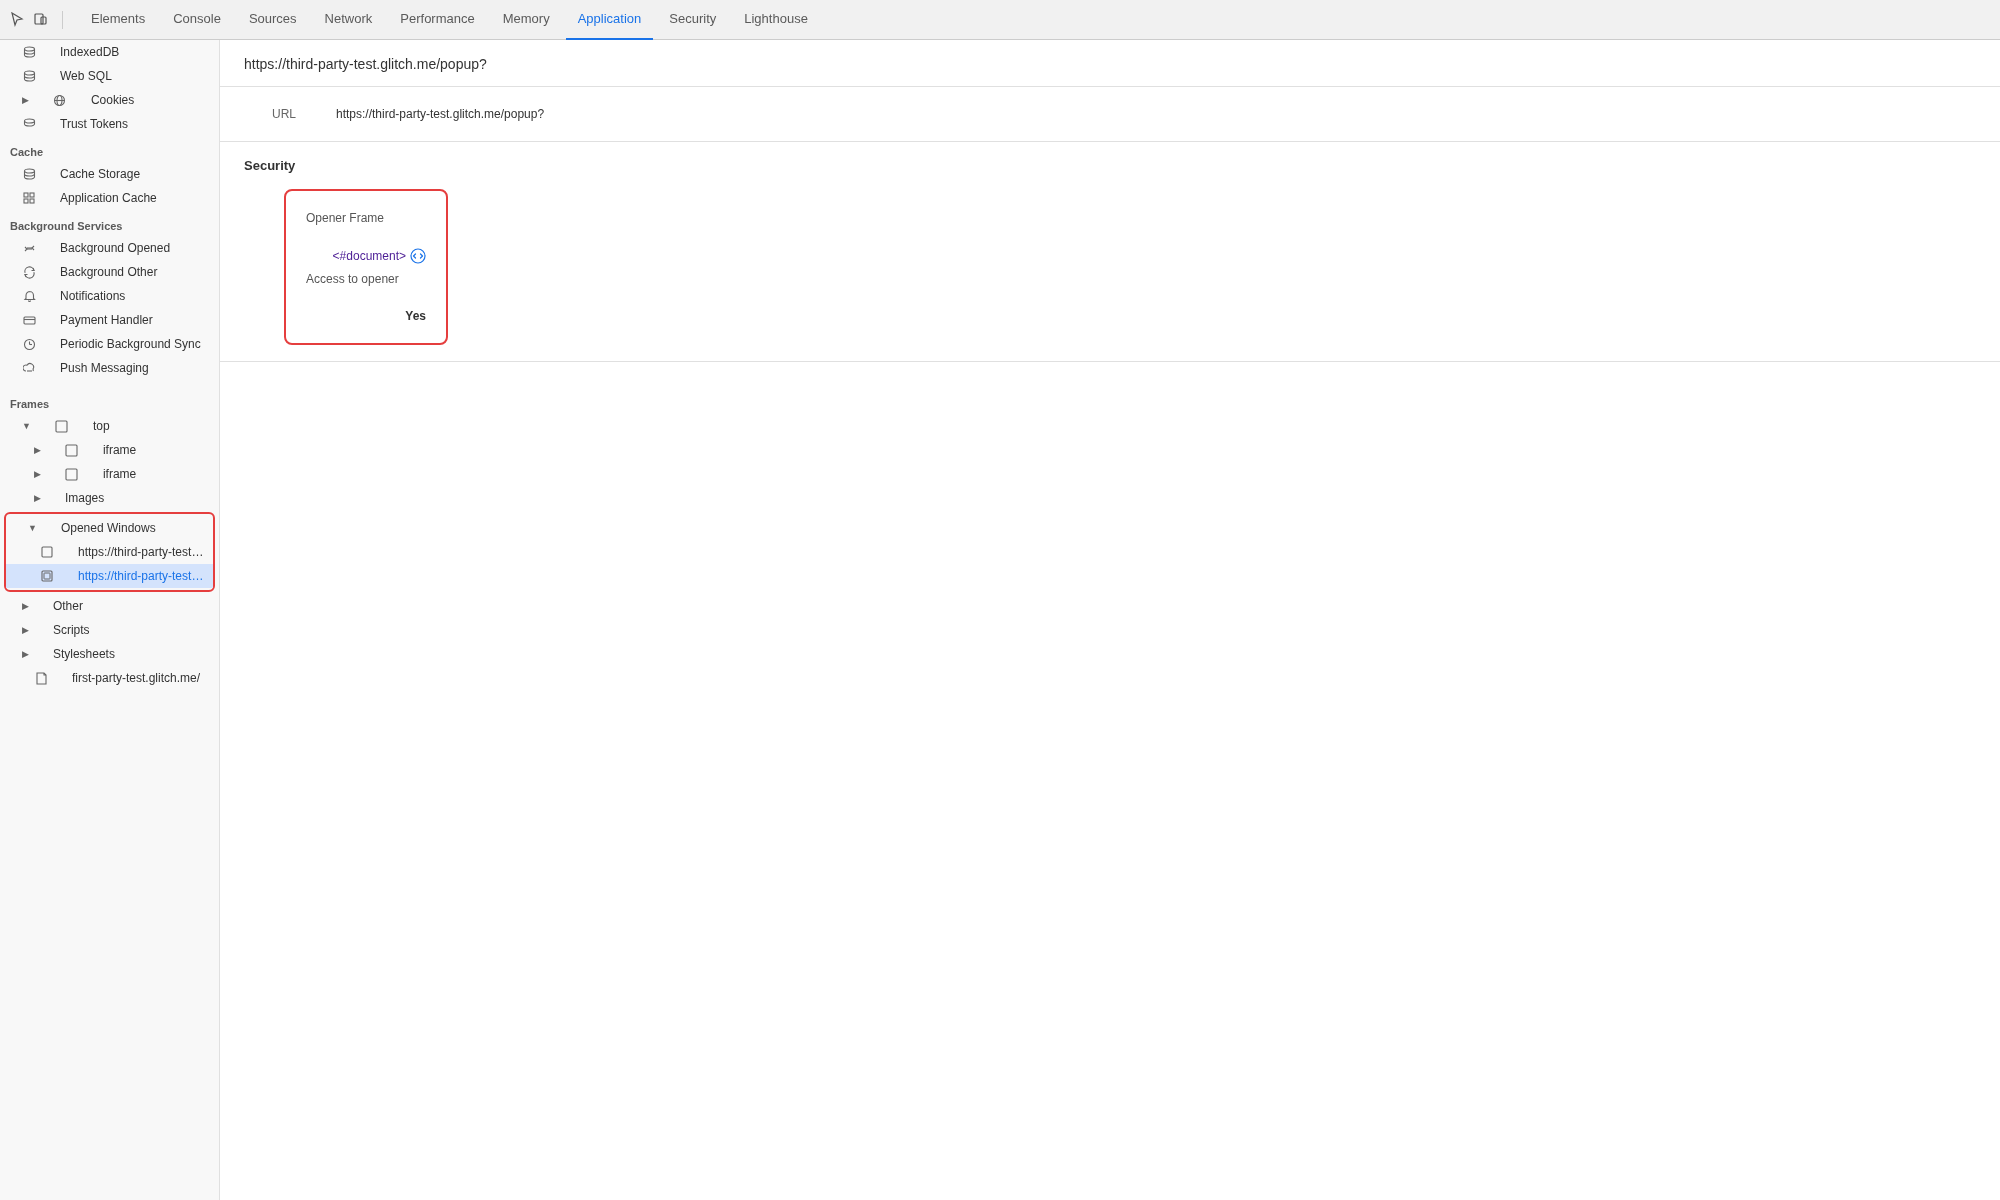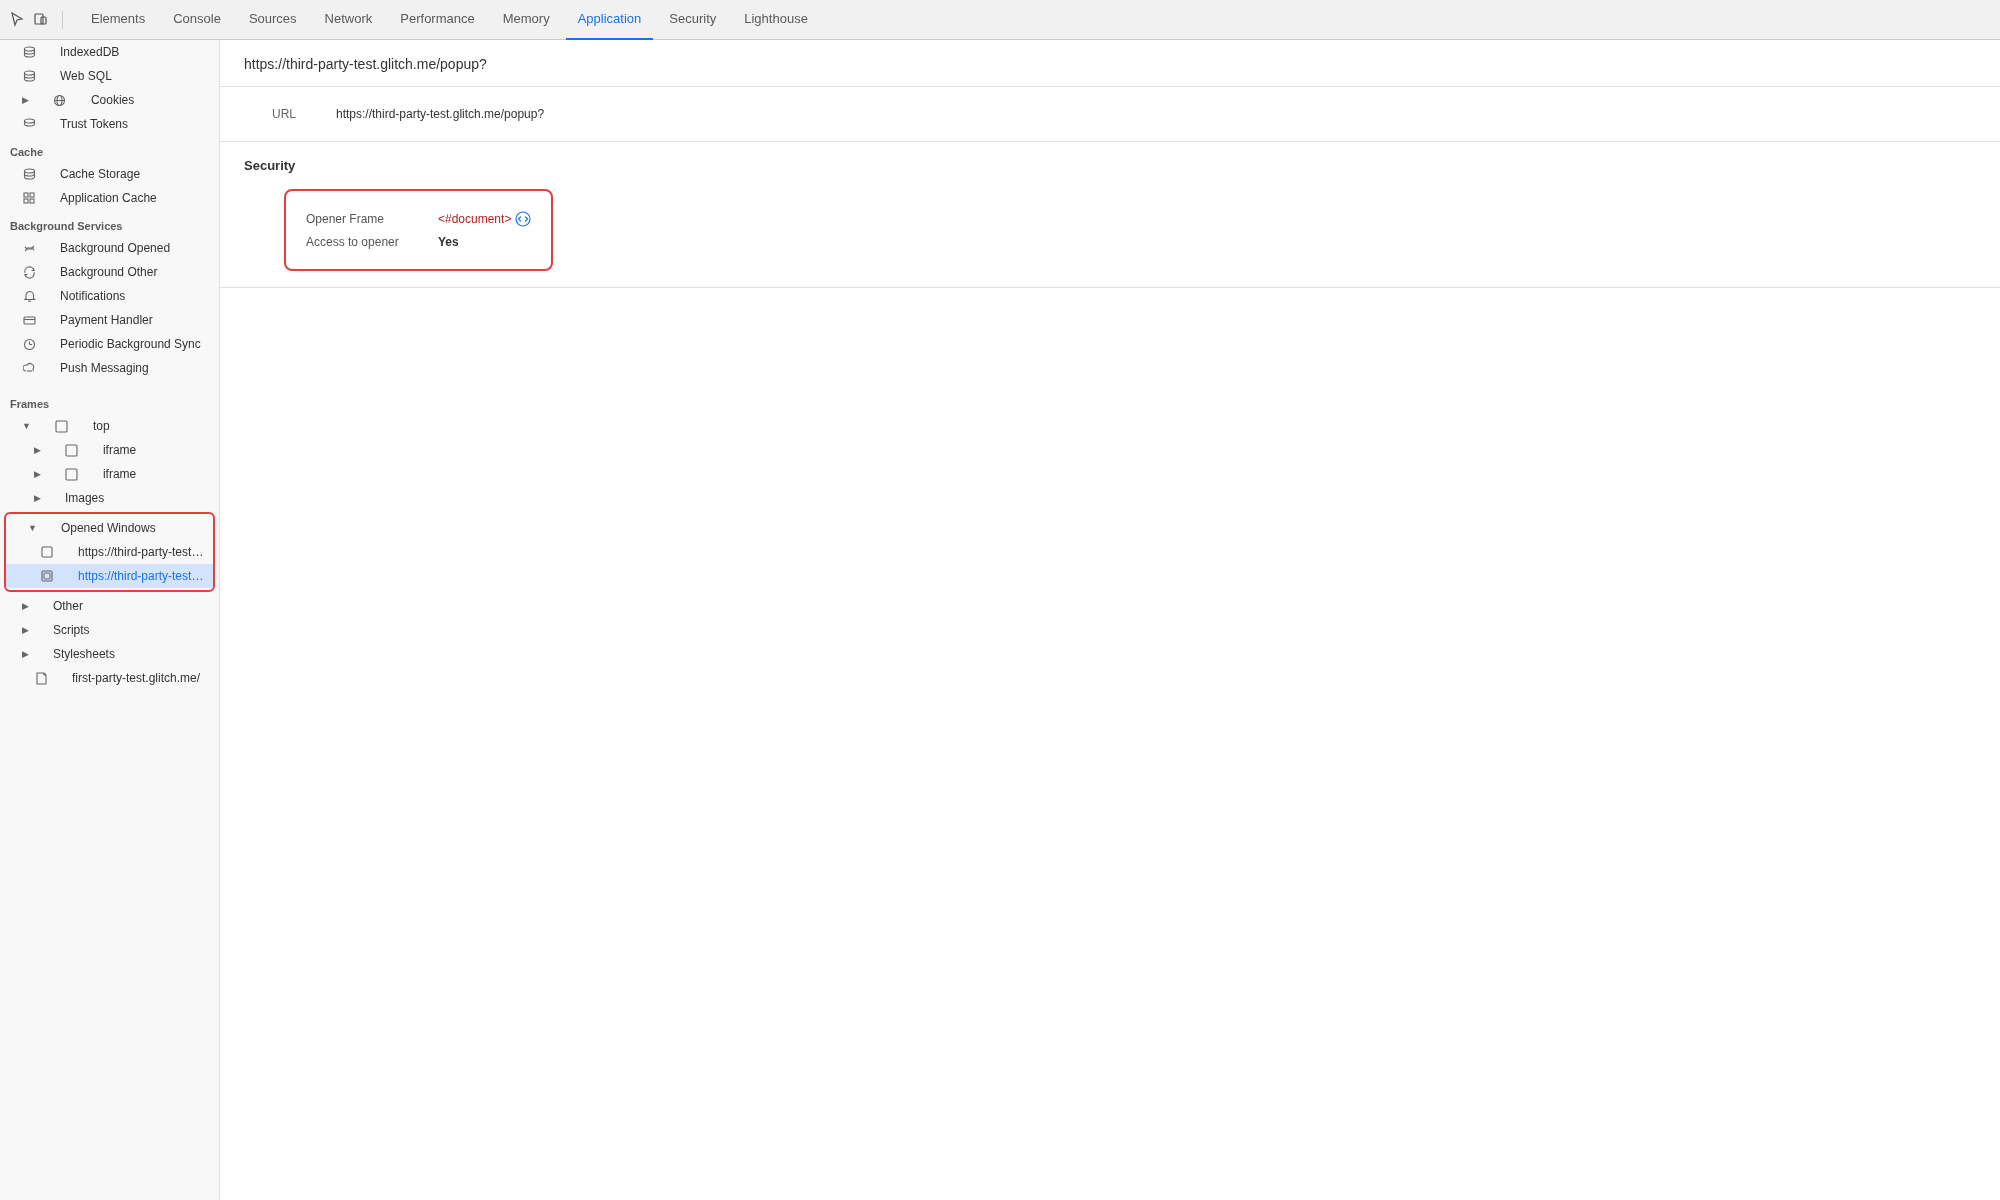--- a/index.html
+++ b/index.html
@@ -167,33 +167,34 @@
       border: 2.5px solid #e53e3e;
       border-radius: 8px;
       padding: 16px 20px;
       display: inline-block;
       margin-left: 40px;
       margin-top: 4px;
     }
 
     .security-row {
       display: flex;
-      align-items: center;
-      gap: 12px;
+      align-items: flex-end;
+      gap: 23px;
       padding: 4px 0;
+      flex-direction: column;
     }
 
     .security-label {
       color: #555;
       width: 120px;
       font-size: 12px;
     }
 
     .security-link {
-      color: #b91c1c;
+      color: #4c1d95;
       text-decoration: none;
       font-size: 12px;
       display: flex;
       align-items: center;
       gap: 4px;
     }
 
     .security-value {
       font-weight: 600;
       font-size: 12px;

